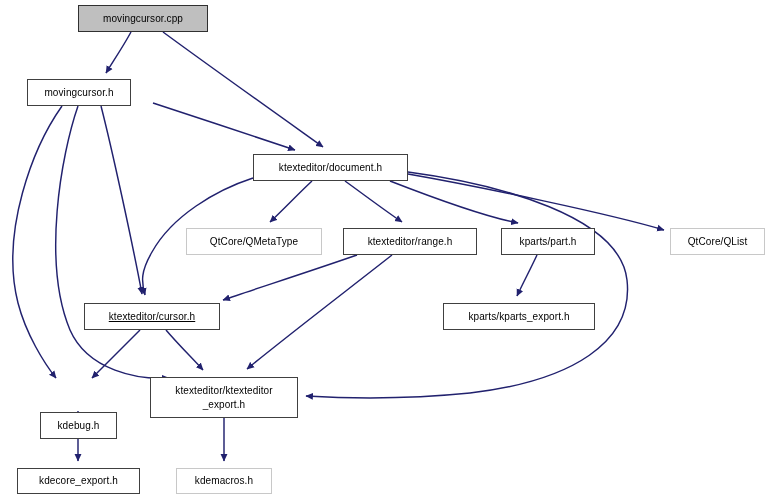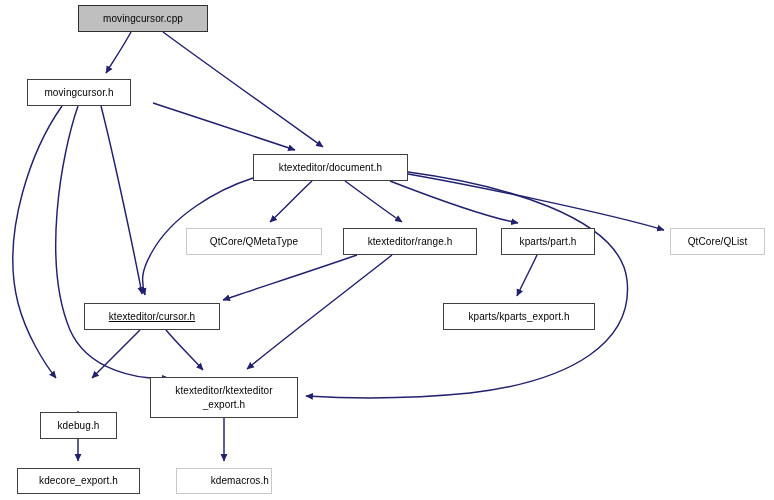--- a/index.html
+++ b/index.html
@@ -116,15 +116,15 @@
       <div class="node external" style="left: 186px; top: 228px; width: 136px; height: 27px;"><span class="node-label">QtCore/QMetaType</span></div>
       <div class="node" style="left: 343px; top: 228px; width: 134px; height: 27px;"><span class="node-label">ktexteditor/range.h</span></div>
       <div class="node" style="left: 501px; top: 228px; width: 94px; height: 27px;"><span class="node-label">kparts/part.h</span></div>
       <div class="node external" style="left: 670px; top: 228px; width: 95px; height: 27px;"><span class="node-label">QtCore/QList</span></div>
       <div class="node" style="left: 84px; top: 303px; width: 136px; height: 27px; text-decoration: underline;"><span class="node-label">ktexteditor/cursor.h</span></div>
       <div class="node" style="left: 443px; top: 303px; width: 152px; height: 27px;"><span class="node-label">kparts/kparts_export.h</span></div>
       <div class="node" style="left: 40px; top: 384px; width: 77px; height: 27px; margin-top: 28px;"><span class="node-label">kdebug.h</span></div>
       <div class="node" style="left: 150px; top: 377px; width: 148px; height: 41px;"><span class="node-label">ktexteditor/ktexteditor
 _export.h</span></div>
       <div class="node" style="left: 17px; top: 468px; width: 123px; height: 26px;"><span class="node-label">kdecore_export.h</span></div>
-      <div class="node external" style="left: 176px; top: 468px; width: 96px; height: 26px; justify-content: flex-end;"><span class="node-label">kdemacros.h</span></div>
+      <div class="node external" style="left: 176px; top: 468px; width: 96px; height: 26px;"><span class="node-label">kdemacros.h</span></div>
     </div>
 </div>
 
 </body></html>

